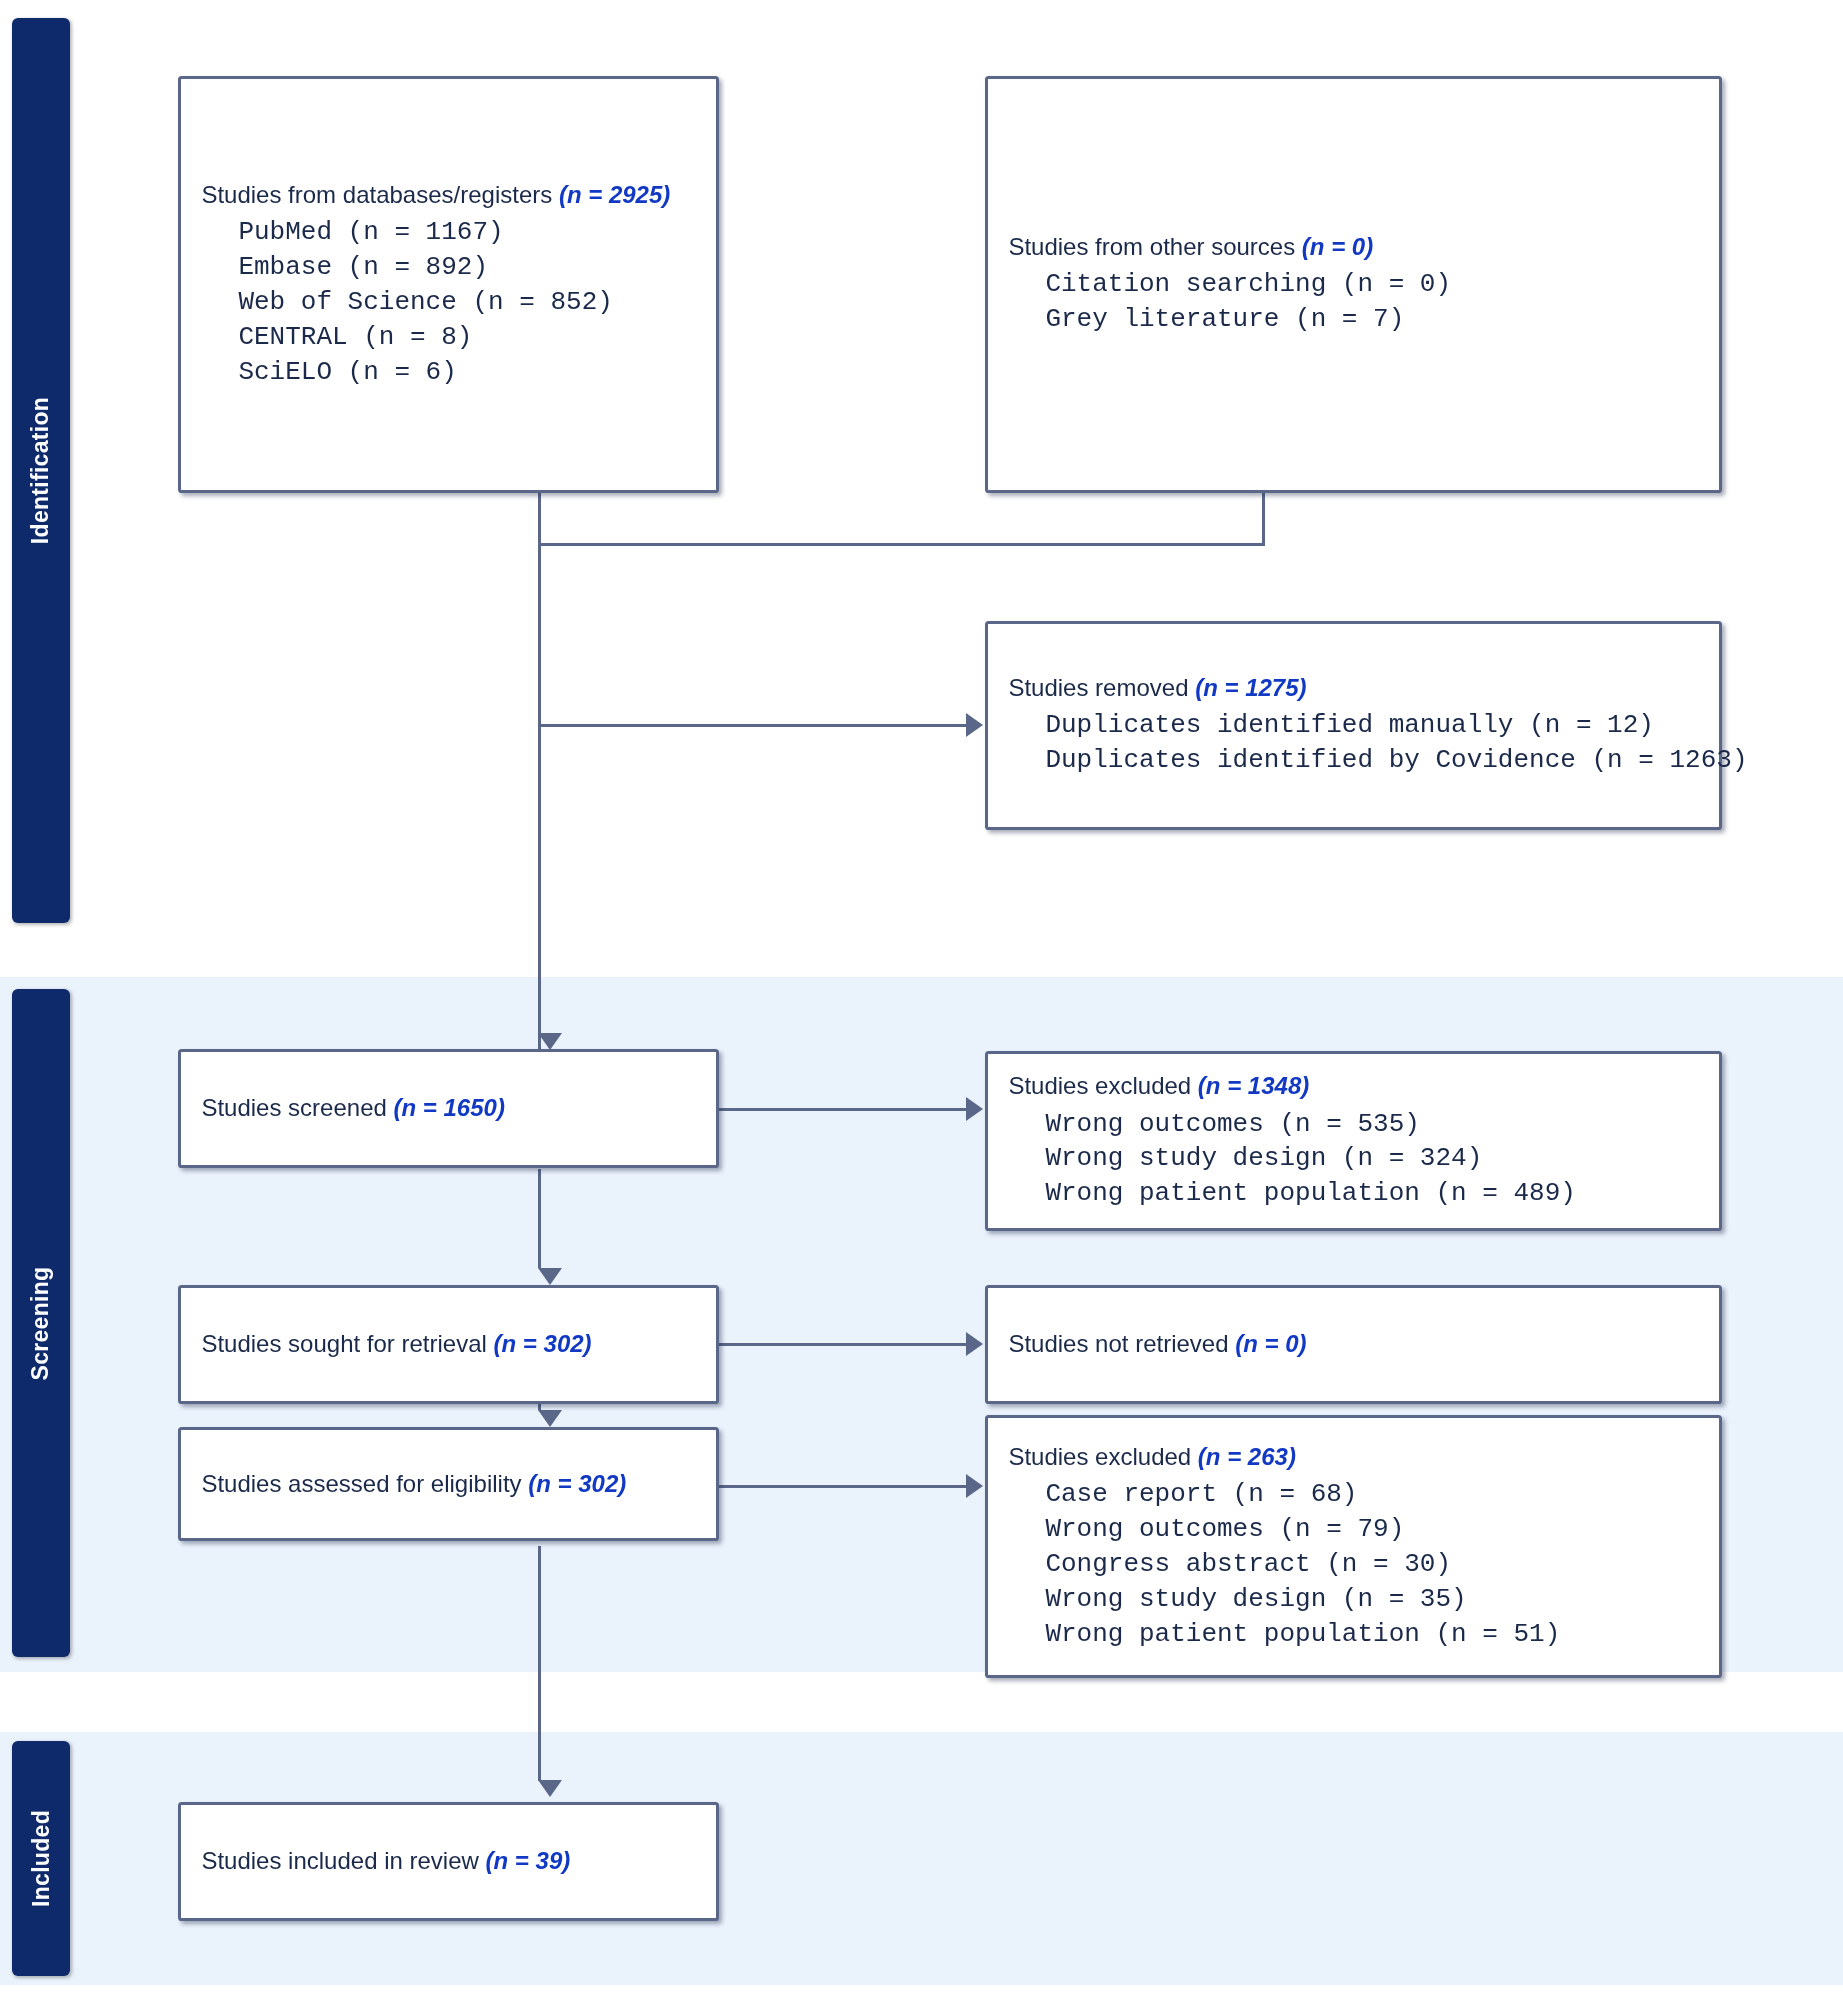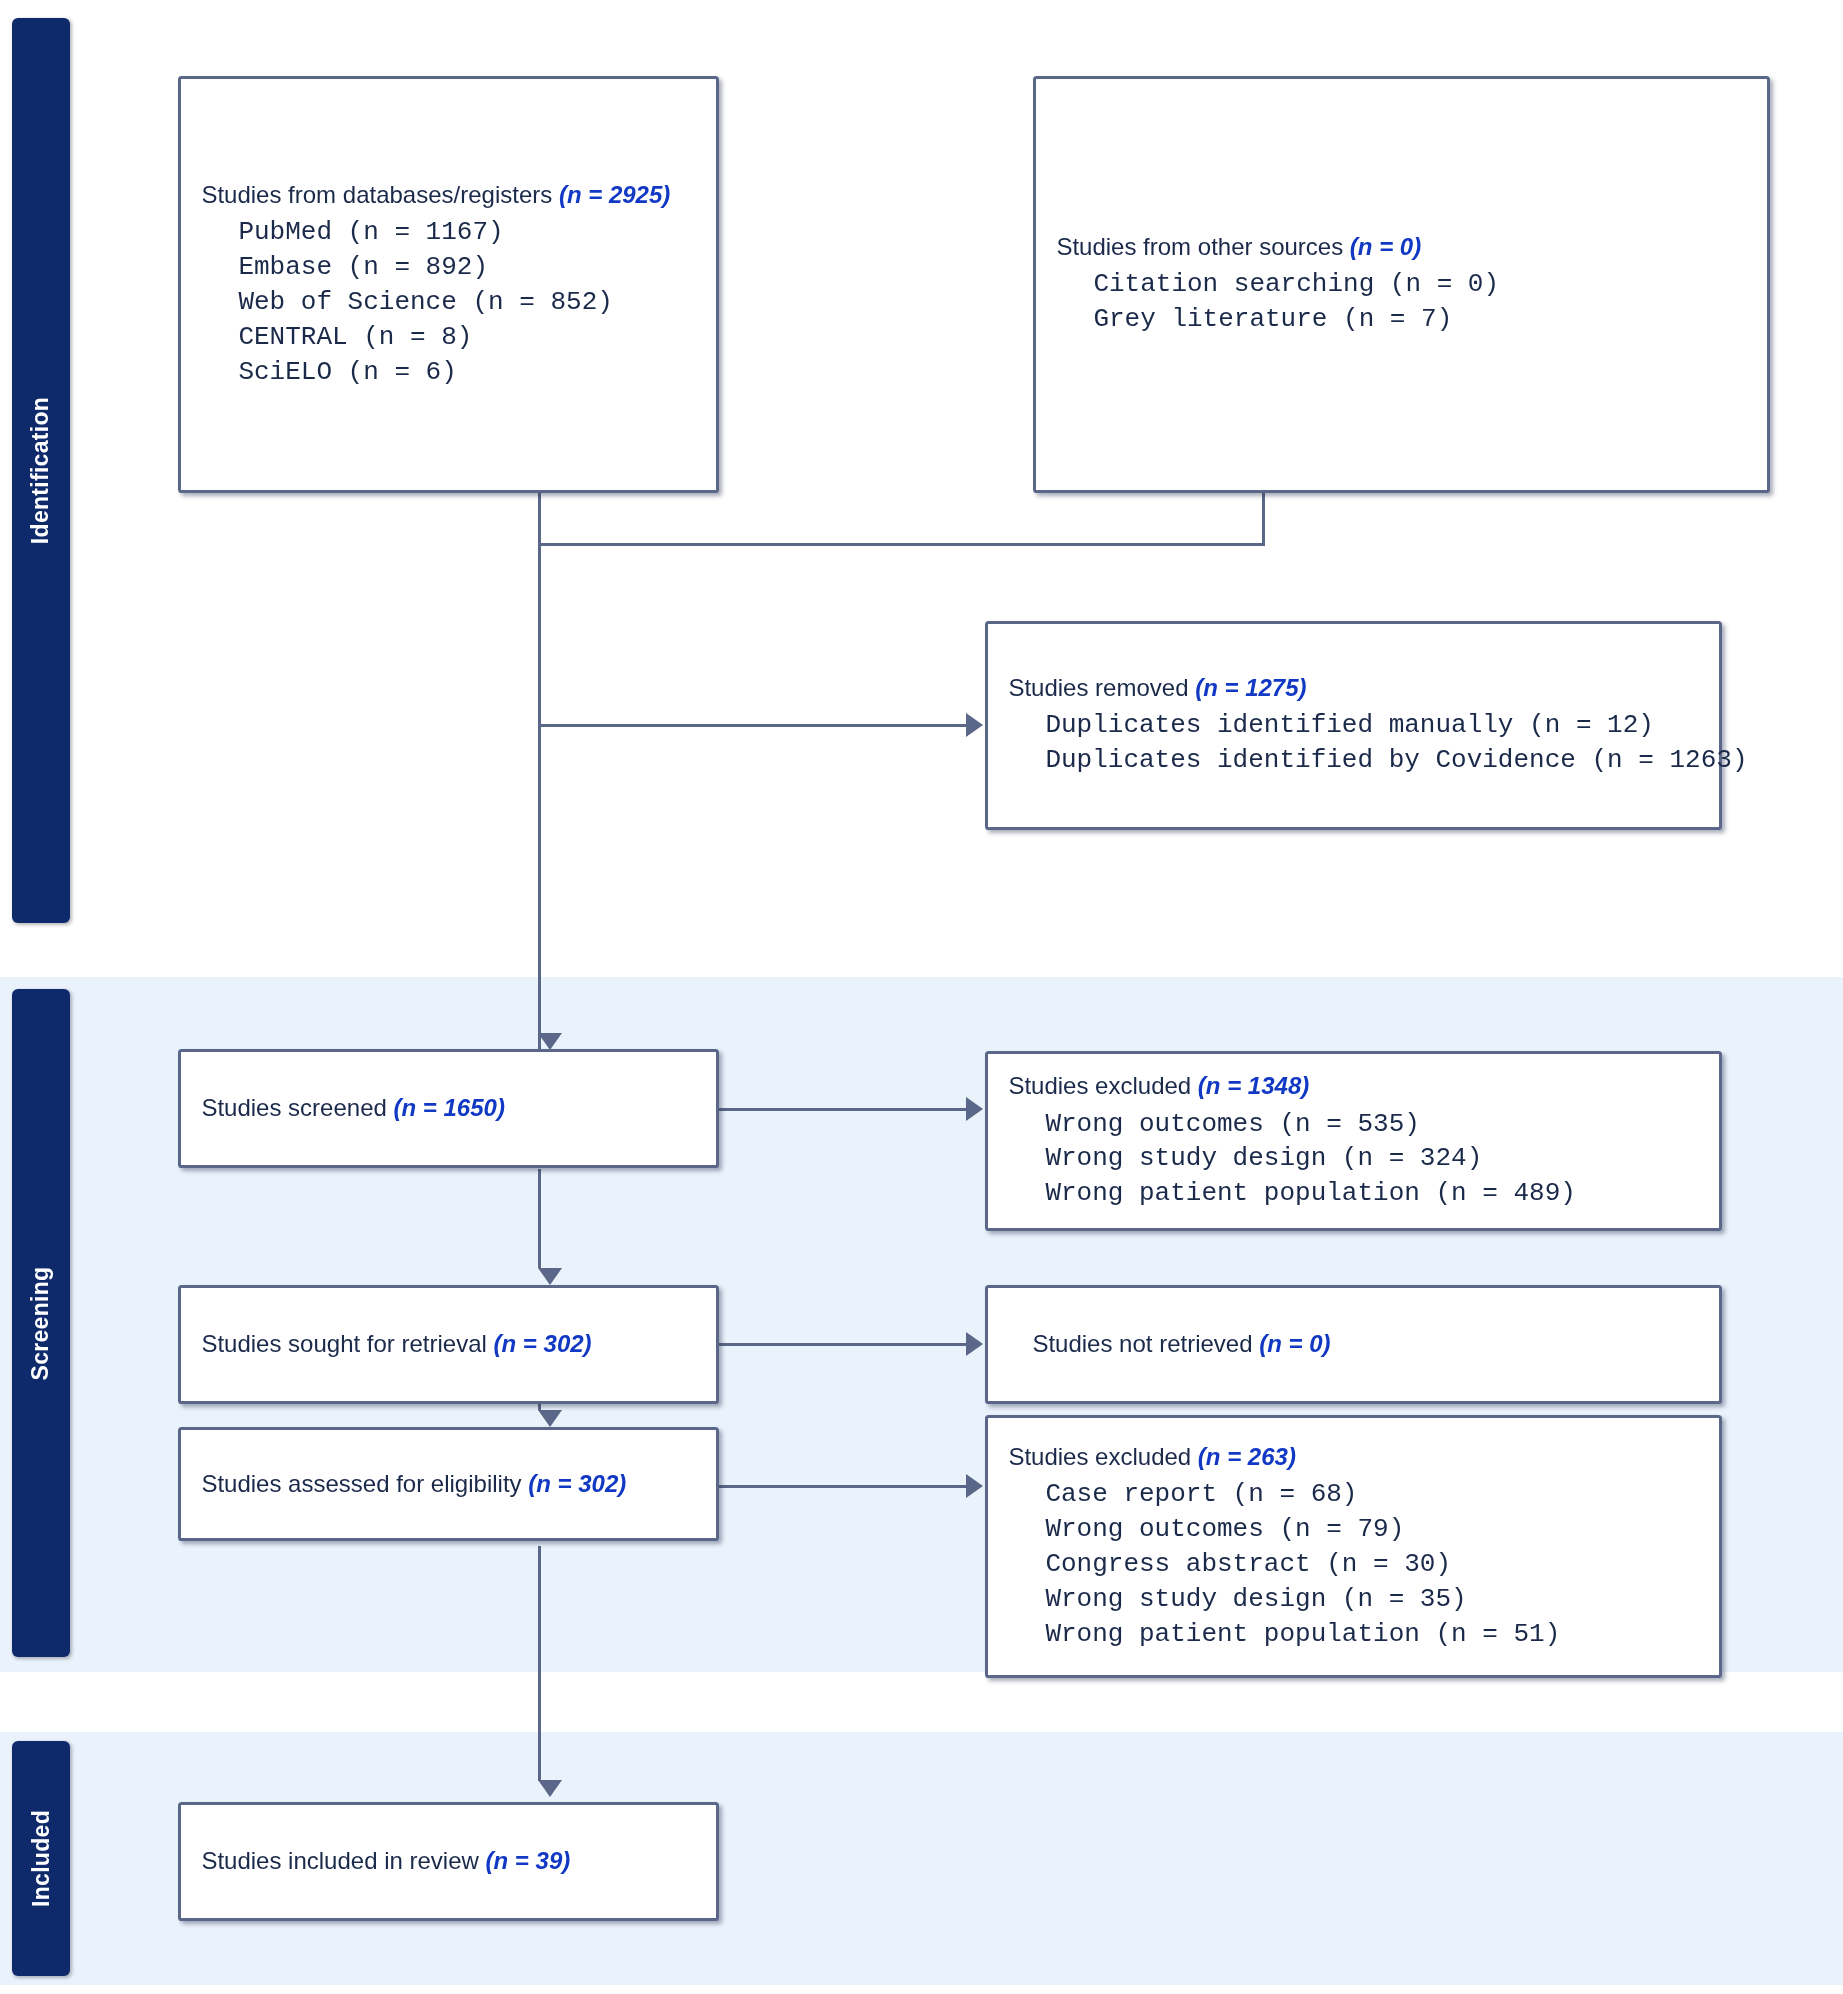--- a/index.html
+++ b/index.html
@@ -88,26 +88,26 @@
     font-size: 26px;
     color: #1b2a4a;
     line-height: 1.34;
     padding-left: 37px;
     white-space: nowrap;
     font-family: Liberation Mono, monospace;
   }
 
   
   #box-db        { left: 178px;  top: 76px;  width: 541px;  height: 417px; }
-  #box-other     { left: 985px; top: 76px;  width: 737px; height: 417px; margin-left: 48px; }
+  #box-other     { left: 985px; top: 76px;  width: 737px; height: 417px; }
   #box-removed   { left: 985px; top: 621px; width: 737px; height: 209px; }
   #box-screened  { left: 178px;  top: 1049px; width: 541px;  height: 119px; }
   #box-excl1     { left: 985px; top: 1051px; width: 737px; height: 180px; }
   #box-sought    { left: 178px;  top: 1285px; width: 541px;  height: 119px; }
-  #box-notretr   { left: 985px; top: 1285px; width: 737px; height: 119px; padding-left: 24px; }
+  #box-notretr   { left: 985px; top: 1285px; width: 737px; height: 119px; }
   #box-assessed  { left: 178px;  top: 1427px; width: 541px;  height: 114px; }
   #box-excl2     { left: 985px; top: 1415px; width: 737px; height: 263px; }
   #box-included  { left: 178px;  top: 1802px; width: 541px;  height: 119px; }
 
   
   .line {
     position: absolute;
     background: #5a6788;
   }
   .vline { width: 3px; }

